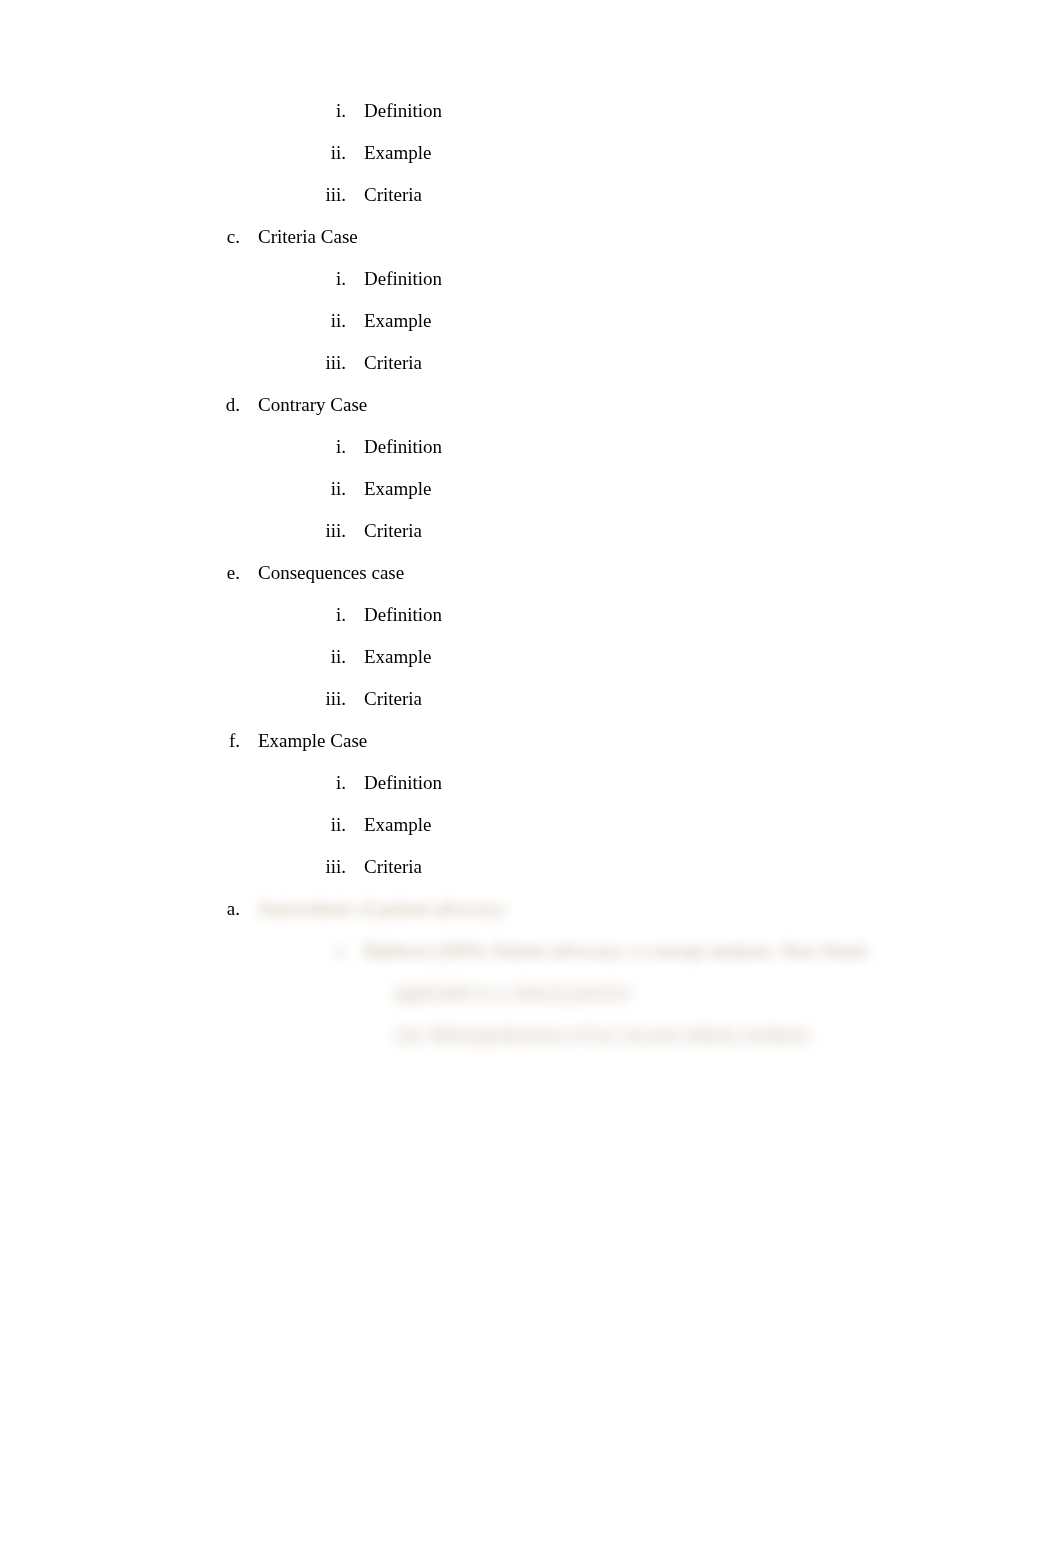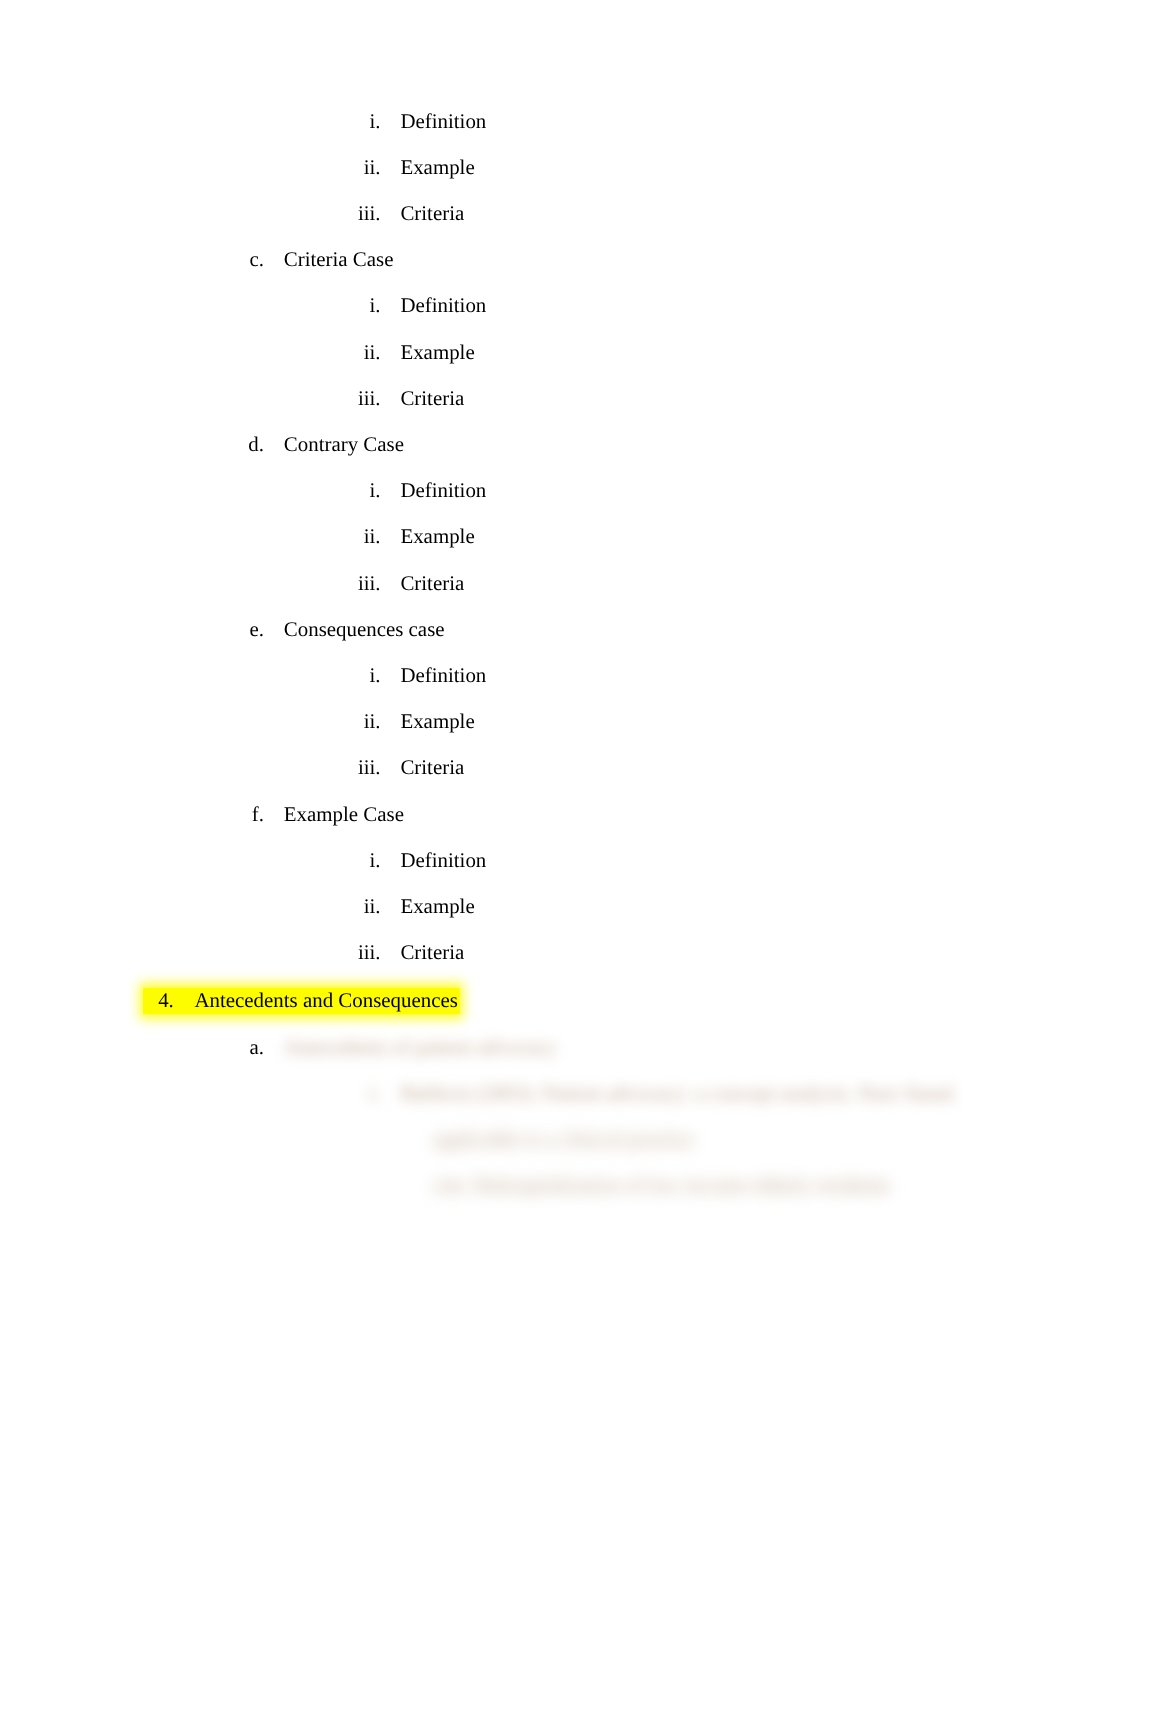--- a/index.html
+++ b/index.html
@@ -179,26 +179,20 @@
     <div class="roman-item">
       <span class="roman-marker">ii.</span>
       <span class="roman-text">Example</span>
     </div>
     <div class="roman-item">
       <span class="roman-marker">iii.</span>
       <span class="roman-text">Criteria</span>
     </div>
   </div>
 
-  <div class="number-item">
-    <span class="highlight">
-      <span class="number-marker" style="display:inline-block;">4.</span>
-      <span class="number-text" style="display:inline-block;">Antecedents and Consequences</span>
-    </span>
-  </div>
 
   <div class="letter-group">
     <div class="letter-item">
       <span class="letter-marker">a.</span>
       <span class="letter-text blurred">Antecedents of patient advocacy</span>
     </div>
   </div>
 
   <div class="roman-group">
     <div class="roman-item">

